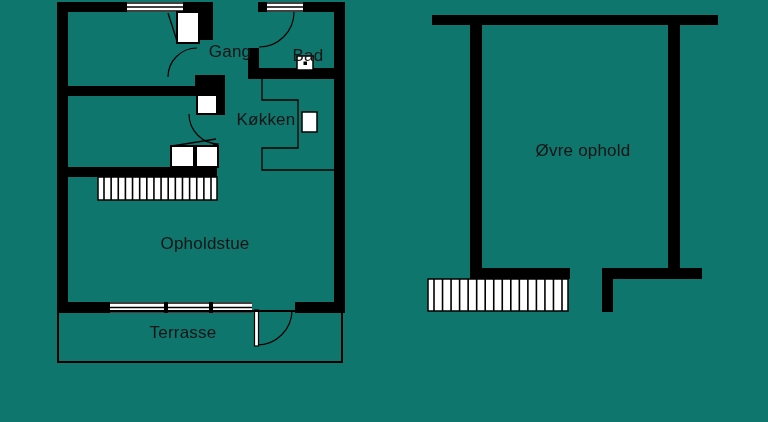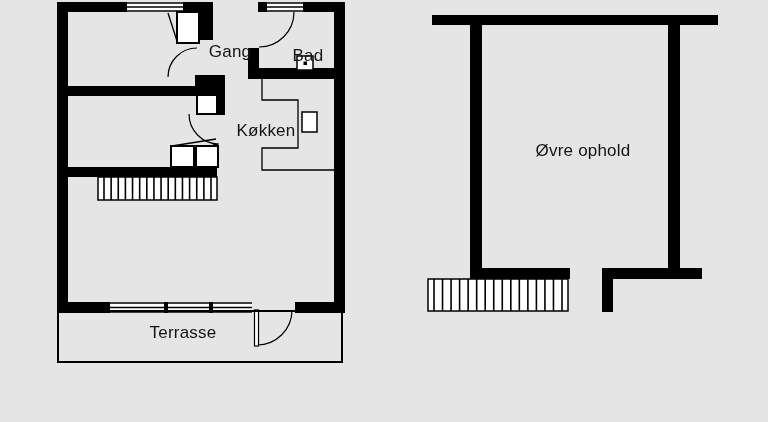--- a/index.html
+++ b/index.html
@@ -1,16 +1,16 @@
 <!DOCTYPE html>
 <html><head>
 <meta charset="utf-8">
 <style>
   html,body{margin:0;padding:0;background:#ffffff;}
-  #stage{position:relative;width:768px;height:422px;background:#e5e5e5;overflow:hidden;
+  #stage{position:relative;width:768px;height:422px;background:#0f766e;overflow:hidden;
          font-family:"Liberation Sans",sans-serif;}
   #plan-svg{position:absolute;left:0;top:0;}
   .room-label{position:absolute;transform:translate(-50%,-50%);color:#141414;
               font-size:17px;letter-spacing:0.2px;white-space:nowrap;}
   .wall{fill:#000000;stroke:none;}
   .thinline{stroke:#000000;stroke-width:1.3;fill:none;}
   .arc{stroke:#000000;stroke-width:1.2;fill:none;}
   .furn{fill:#ffffff;stroke:#000000;stroke-width:2;}
   .furn-light{fill:#ffffff;stroke:#000000;stroke-width:1.5;}
   .stair-box{fill:#ffffff;stroke:#000000;stroke-width:1.5;}
@@ -139,16 +139,17 @@
             <line x1="544.9333333333334" x2="544.9333333333334" y1="279" y2="311"></line>
             <line x1="553.4666666666667" x2="553.4666666666667" y1="279" y2="311"></line>
             <line x1="562" x2="562" y1="279" y2="311"></line>
           </g>
       </g>
     </g>
   </svg>
 
   <div class="room-label" style="left:230px;top:52px">Gang</div>
   <div class="room-label" style="left:308px;top:56px">Bad</div>
-  <div class="room-label" style="left:266px;top:131px">Køkken</div>
+  <div class="room-label" style="left:266px;top:120px">Køkken</div>
+  <div class="room-label" style="left:205px;top:244px">Opholdstue</div>
   <div class="room-label" style="left:583px;top:151px">Øvre ophold</div>
   <div class="room-label" style="left:183px;top:333px">Terrasse</div>
 </div>
 
 </body></html>

